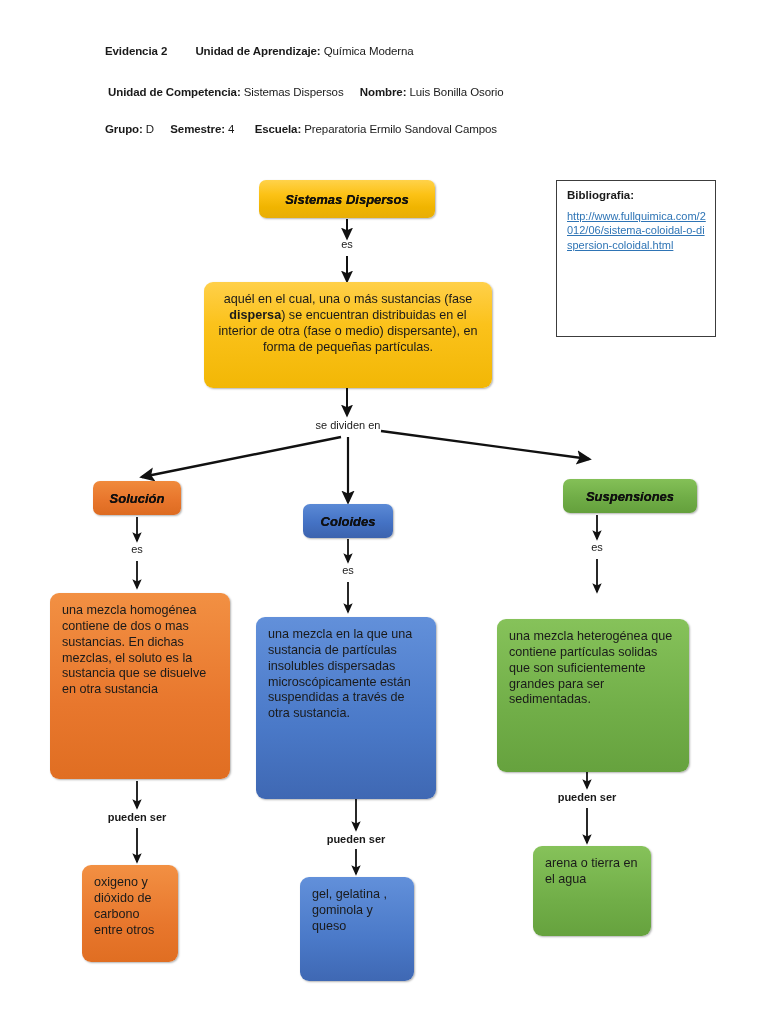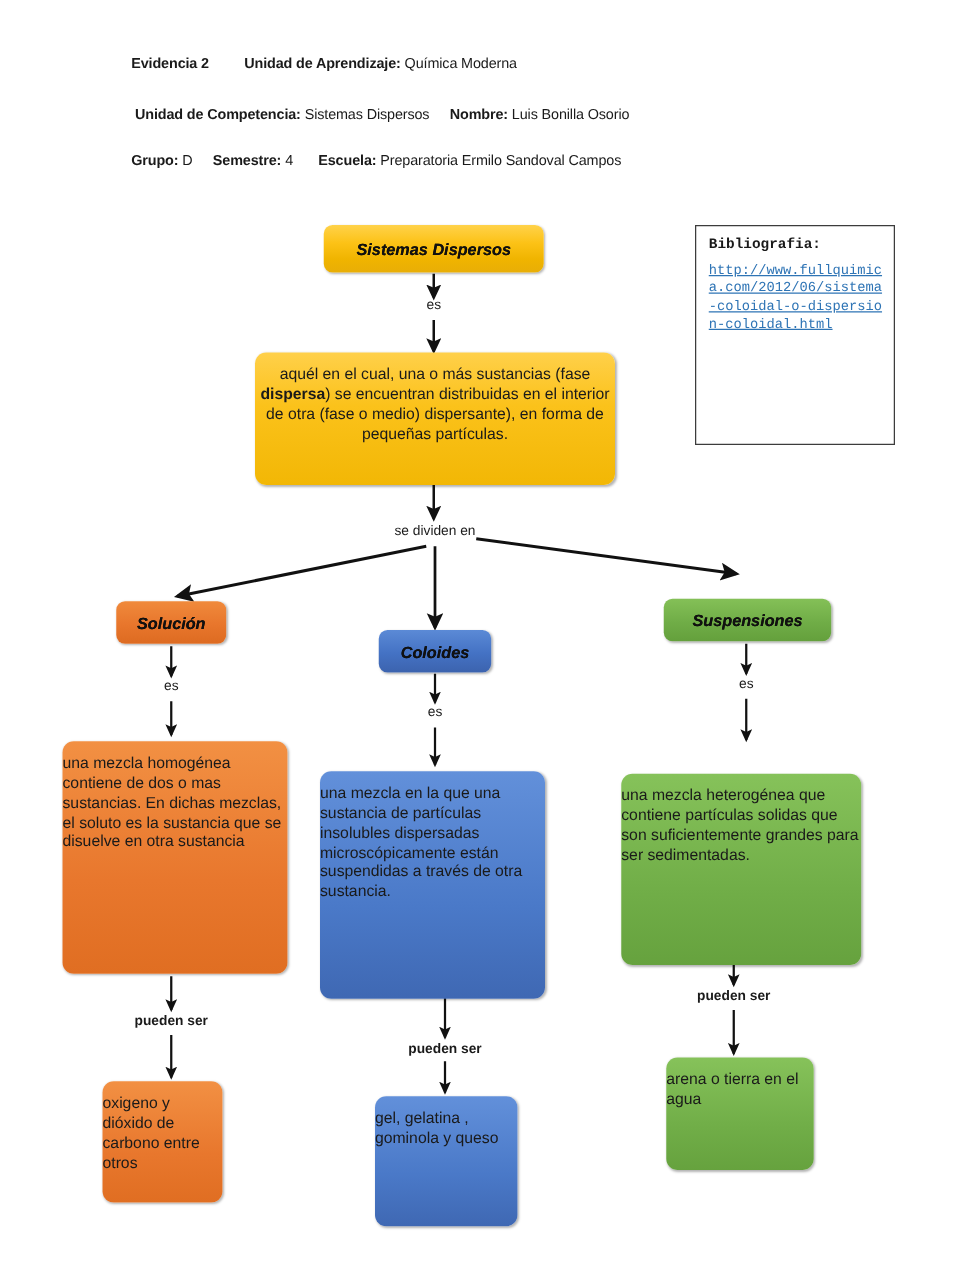--- a/index.html
+++ b/index.html
@@ -41,35 +41,35 @@
     align-items: center;
     justify-content: center;
     font-style: italic;
     font-weight: bold;
     font-size: 13px;
     color: #111;
     text-shadow: 0 0 0 #000;
     border-radius: 7px;
   }
   .node.para {
-    padding: 10px 0;
+    padding: 10px 12px;
     font-size: 12.6px;
     line-height: 1.26;
     color: #1a1a1a;
   }
   .node.para.center { text-align: center; }
 
   
   .fill-gold  { background: linear-gradient(180deg,#FFD24A 0%,#FCC216 38%,#F0B400 72%,#E8AE06 100%); }
   .fill-gold2 { background: linear-gradient(180deg,#FFD04A 0%,#FBC21B 40%,#F2B705 100%); }
   .fill-orange{ background: linear-gradient(180deg,#F08A3C 0%,#E8762C 55%,#DD6B21 100%); }
   .fill-orange2{background: linear-gradient(180deg,#F29043 0%,#E8772D 60%,#E06E22 100%); }
   .fill-blue  { background: linear-gradient(180deg,#5B8AD6 0%,#4472C4 55%,#3C63AE 100%); }
   .fill-blue2 { background: linear-gradient(180deg,#6290DA 0%,#4A79C8 60%,#3F68B3 100%); }
-  .fill-green { background: linear-gradient(180deg,#84C057 0%,#70AD47 55%,#64A03C 100%); }
+  .fill-green { background: linear-gradient(180deg,#84C057 0%,#70AD47 55%,#64A03C 100%); margin-left: 32px; }
   .fill-green2{ background: linear-gradient(180deg,#86C25A 0%,#71AE48 60%,#66A23E 100%); }
 
   
   .biblio {
     position: absolute;
     box-sizing: border-box;
     border: 1px solid #3c3c3c;
     background: #fff;
     padding: 8px 9px 9px 10px;
   }
@@ -135,21 +135,21 @@
     <span class="sp" style="width:10px;"></span>
     <b>Semestre:</b>
     <span> </span><span>4</span>
     <span class="sp" style="width:14px;"></span>
     <b>Escuela:</b>
     <span> </span><span>Preparatoria Ermilo Sandoval Campos</span>
   </div>
 
 </div>
 
-<div class="biblio" style="left:556px; top:180px; width:160px; height:176px;font-family:Liberation Mono, monospace;">
+<div class="biblio" style="left:556px; top:180px; width:160px; height:157px;">
   <div class="biblio-title">Bibliografia:</div>
   <span class="biblio-link">http://www.fullquimica.com/2012/06/sistema-coloidal-o-dispersion-coloidal.html</span>
 </div>
 
 <svg id="arrows" viewBox="0 0 768 1024" xmlns="http://www.w3.org/2000/svg">
   <defs>
     <marker id="ah" markerWidth="9" markerHeight="9" refX="5.2" refY="3" orient="auto">
       <path d="M0,0 L6.4,3 L0,6 L1.3,3 z" fill="#111"></path>
     </marker>
     <marker id="ahs" markerWidth="8" markerHeight="8" refX="4.8" refY="2.6" orient="auto">

